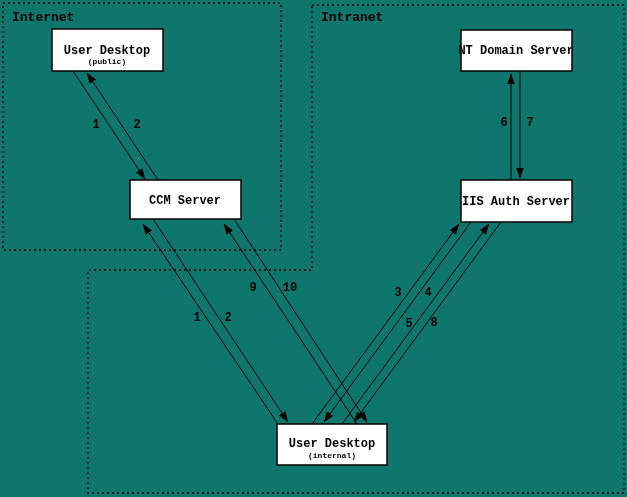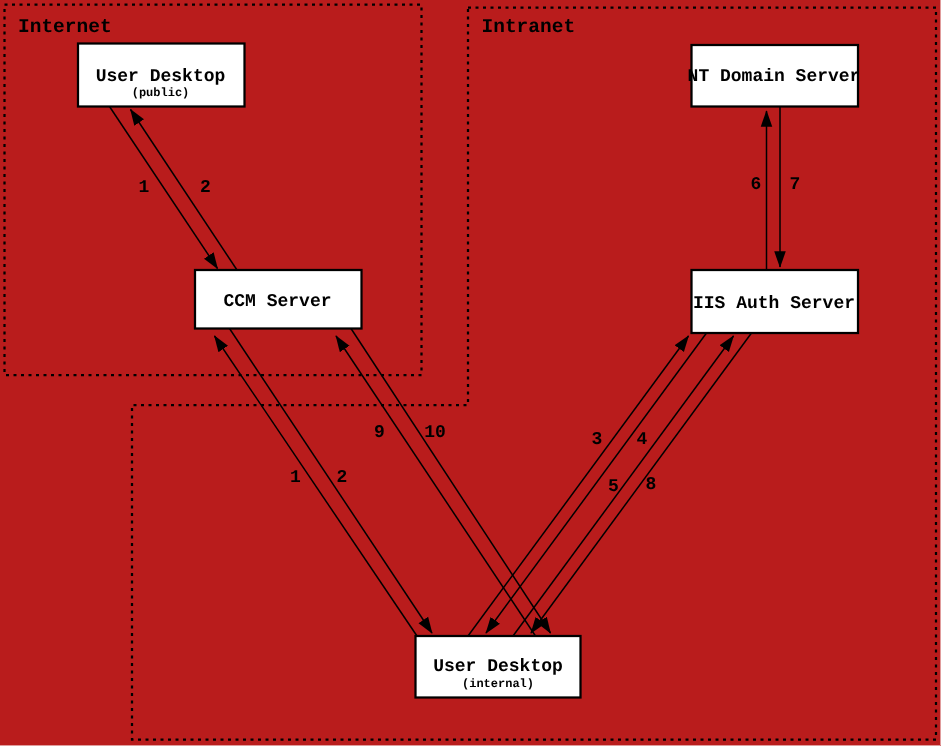--- a/index.html
+++ b/index.html
@@ -1,20 +1,20 @@
 <!DOCTYPE html>
 <html><head>
 <meta charset="utf-8">
 <style>
   html, body { margin: 0; padding: 0; background: #ffffff; }
   .page {
     position: relative;
     width: 627px;
     height: 497px;
-    background: #b91c1c;
+    background: #0f766e;
     overflow: hidden;
     font-family: "Liberation Mono", "DejaVu Sans Mono", monospace;
   }
   svg { position: absolute; top: 0; left: 0; }
   .region-border {
     fill: none;
     stroke: #000000;
     stroke-width: 1.5;
     stroke-dasharray: 2 3;
   }

